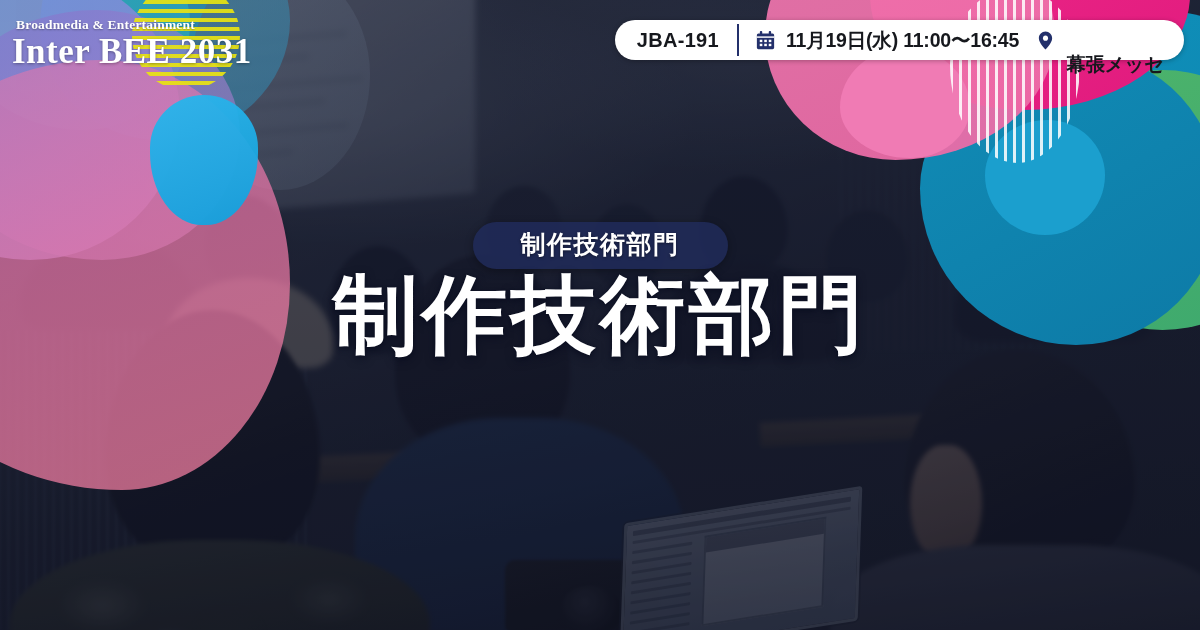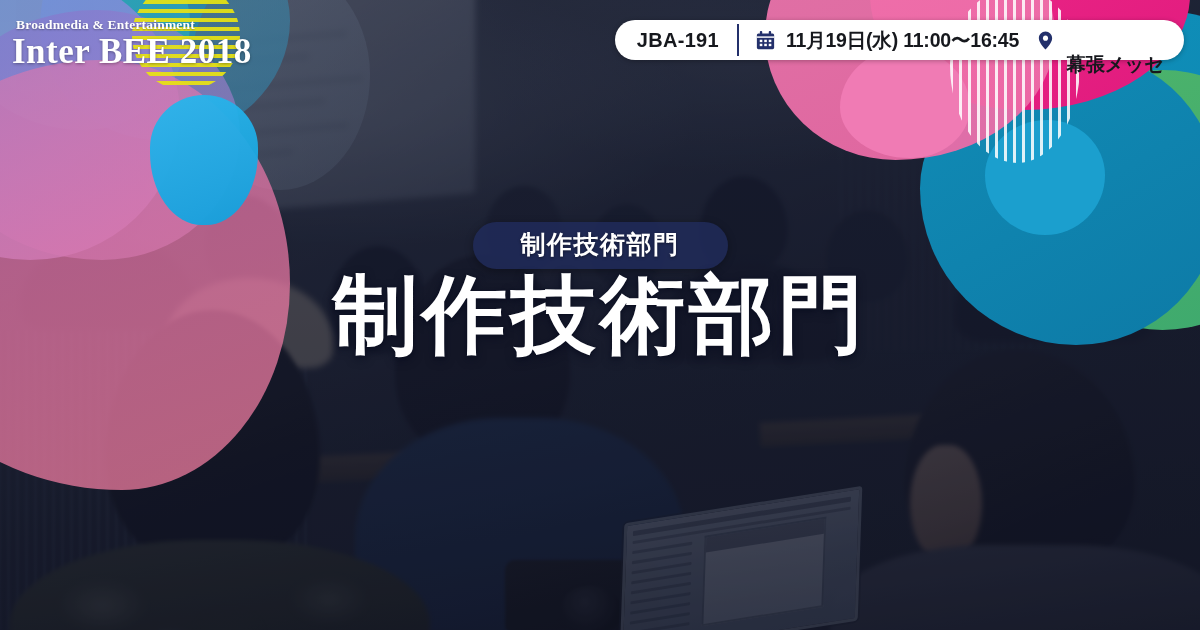--- a/index.html
+++ b/index.html
@@ -559,21 +559,21 @@
     <div class="blob b-teal-blob"></div>
     <div class="blob b-cyan-tr-sm"></div>
     <div class="blob b-magenta"></div>
     <div class="blob b-pink-tr"></div>
     <div class="blob b-pink-sm"></div>
     <div class="blob b-stripes-tr"></div>
   </div>
 
   <div class="logo">
     <div class="logo-sub">Broadmedia &amp; Entertainment</div>
-    <div class="logo-main">Inter BEE 2018</div>
+    <div class="logo-main">Inter BEE 2031</div>
   </div>
 
   <div class="info-bar">
     <div class="code">JBA-191</div>
     <div class="divider"></div>
 
     <div class="datetime-group">
       <span>
         <svg class="ic" width="23" height="23" viewBox="0 0 24 24" aria-hidden="true">
           <rect x="3" y="4.6" width="18" height="16.4" rx="1.6" fill="#23306b"></rect>

